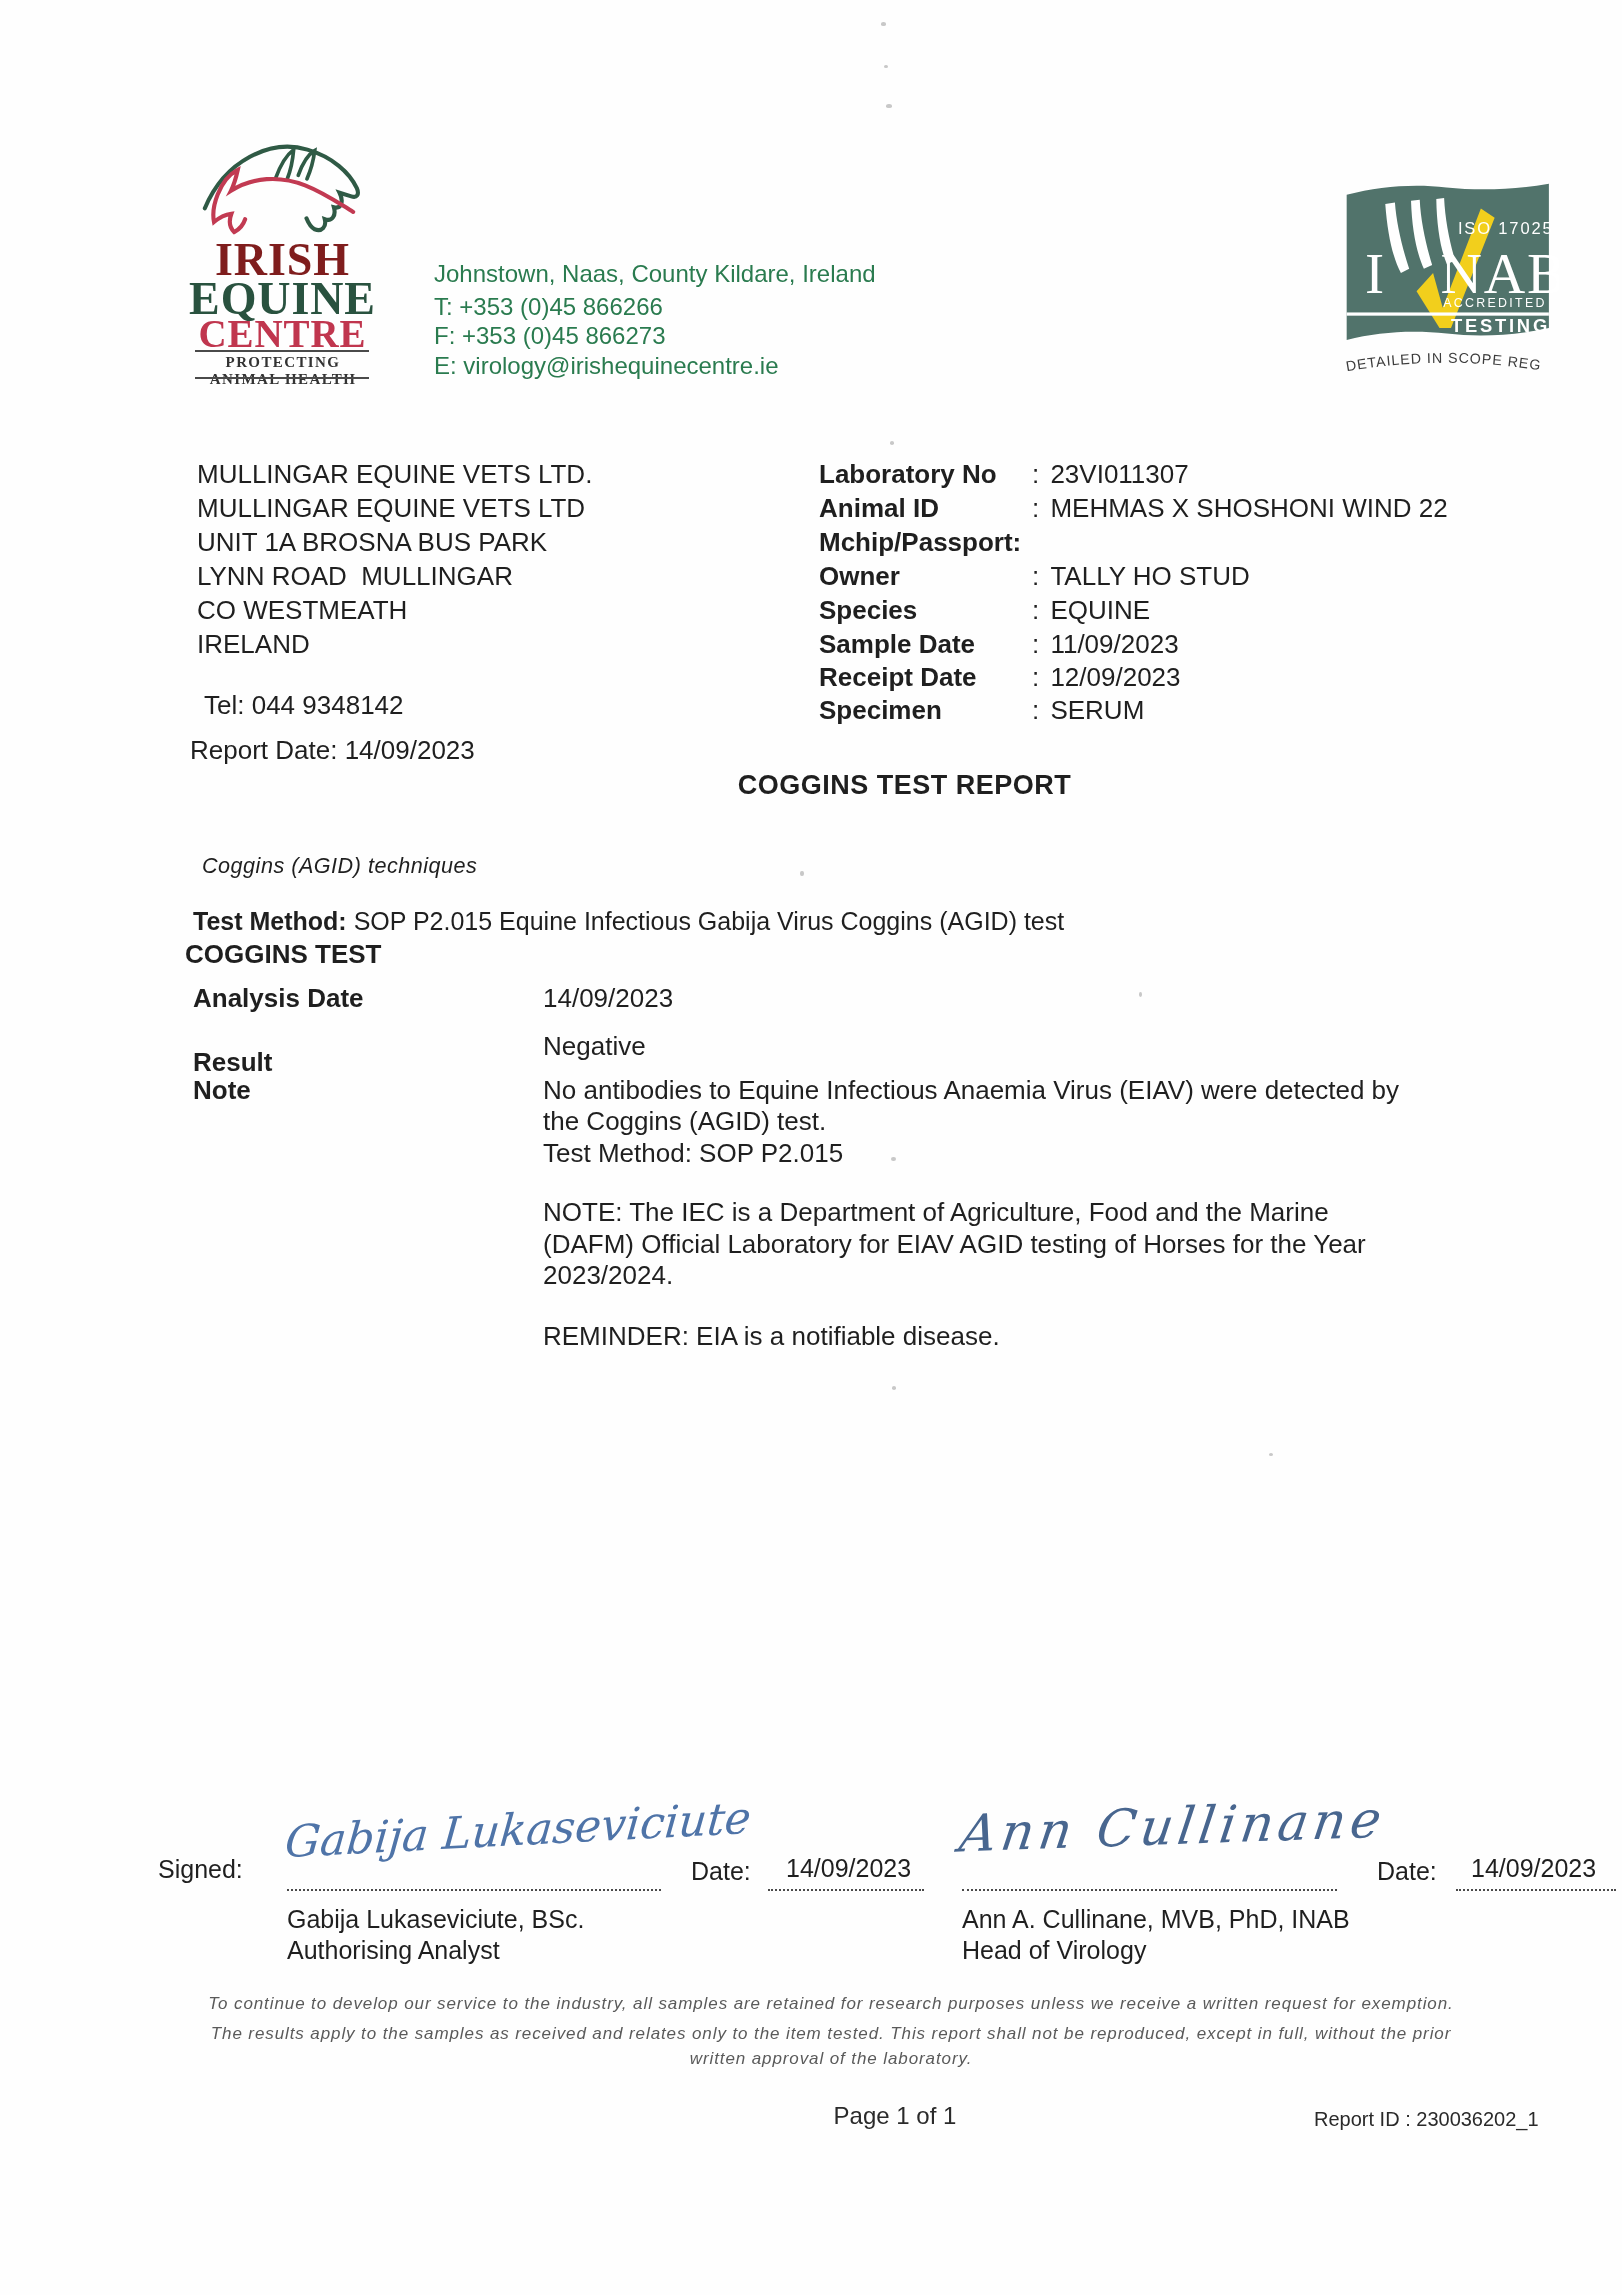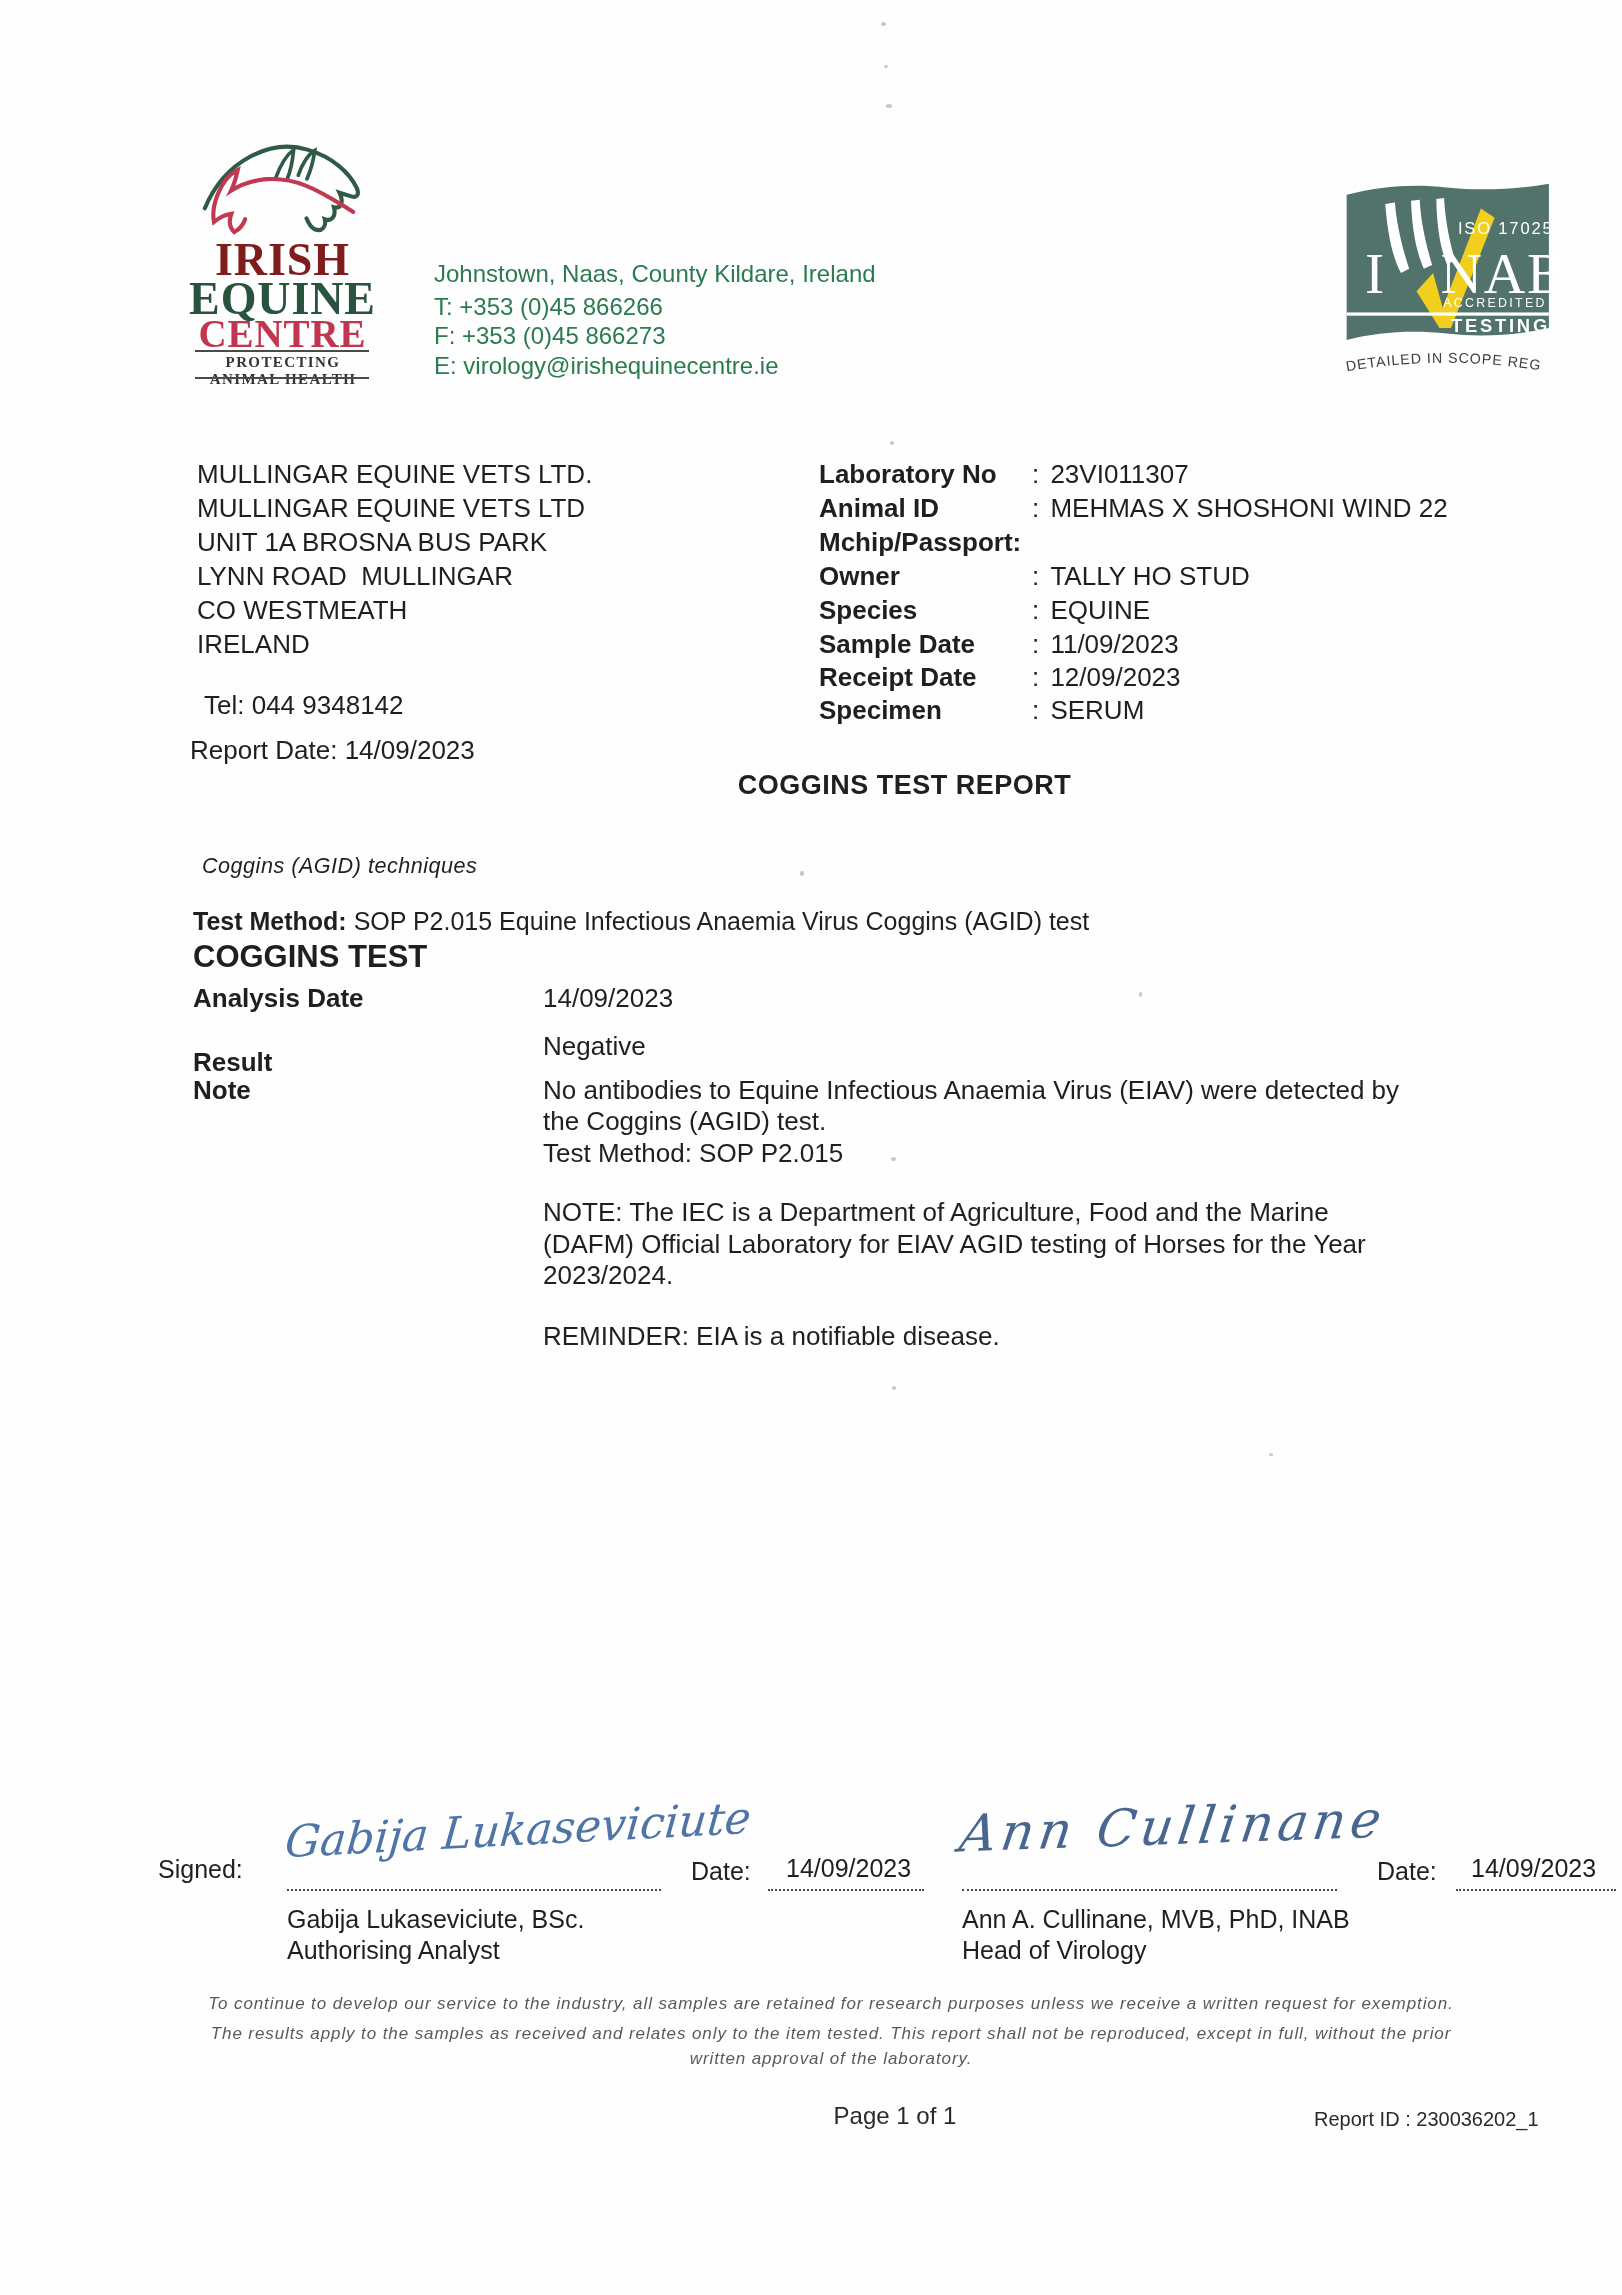--- a/index.html
+++ b/index.html
@@ -31,21 +31,21 @@
   .detail-row{left:819px;display:flex;font-size:26px;white-space:pre;}
   .detail-label{font-weight:bold;width:213px;}
   .detail-sep{width:18.4px;}
 
   .report-title{left:643px;top:770px;width:523px;text-align:center;
     font-size:27px;font-weight:bold;letter-spacing:0.5px;}
 
   .accred-note{left:202px;font-size:21.6px;font-style:italic;letter-spacing:0.5px;}
 
   .test-method{left:193px;top:907px;font-size:25px;}
-  .coggins-test{left:193px;top:939px;font-size:31px;font-weight:bold;}
+  .coggins-test{left:185px;top:939px;font-size:26px;font-weight:bold;}
 
   .res-label{left:193px;font-size:26px;font-weight:bold;}
   .res-value{left:543px;font-size:26px;}
   .note-line{left:543px;font-size:26px;}
 
   
   .sig-script{font-family:"DejaVu Serif", serif;font-style:italic;color:#4f74a8;}
   .dotted{border-bottom:2.3px dotted #4a4a4a;height:0;}
   .sig-name{font-size:25px;}
   .sig-label{font-size:25px;}
@@ -159,21 +159,21 @@
     <span class="detail-label">Specimen</span>
     <span class="detail-sep">:</span>
     <span class="detail-value">SERUM</span>
   </div>
 
   <div class="abs report-title">COGGINS TEST REPORT</div>
 
   <div class="abs accred-note" style="top:853px;">Coggins (AGID) techniques</div>
 
   <div class="abs test-method">
-    <span style="font-weight:bold;">Test Method:</span><span> SOP P2.015 Equine Infectious Anaemia Virus Coggins (AGID) test</span>
+    <span style="font-weight:bold;">Test Method:</span><span> SOP P2.015 Equine Infectious Gabija Virus Coggins (AGID) test</span>
   </div>
   <div class="abs coggins-test">COGGINS TEST</div>
 
   <div class="abs res-label" style="top:983px;">Analysis Date</div>
   <div class="abs res-value" style="top:983px;">14/09/2023</div>
 
   <div class="abs res-label" style="top:1031px;margin-top:16px;">Result</div>
   <div class="abs res-value" style="top:1031px;">Negative</div>
 
   <div class="abs res-label" style="top:1075px;">Note</div>

